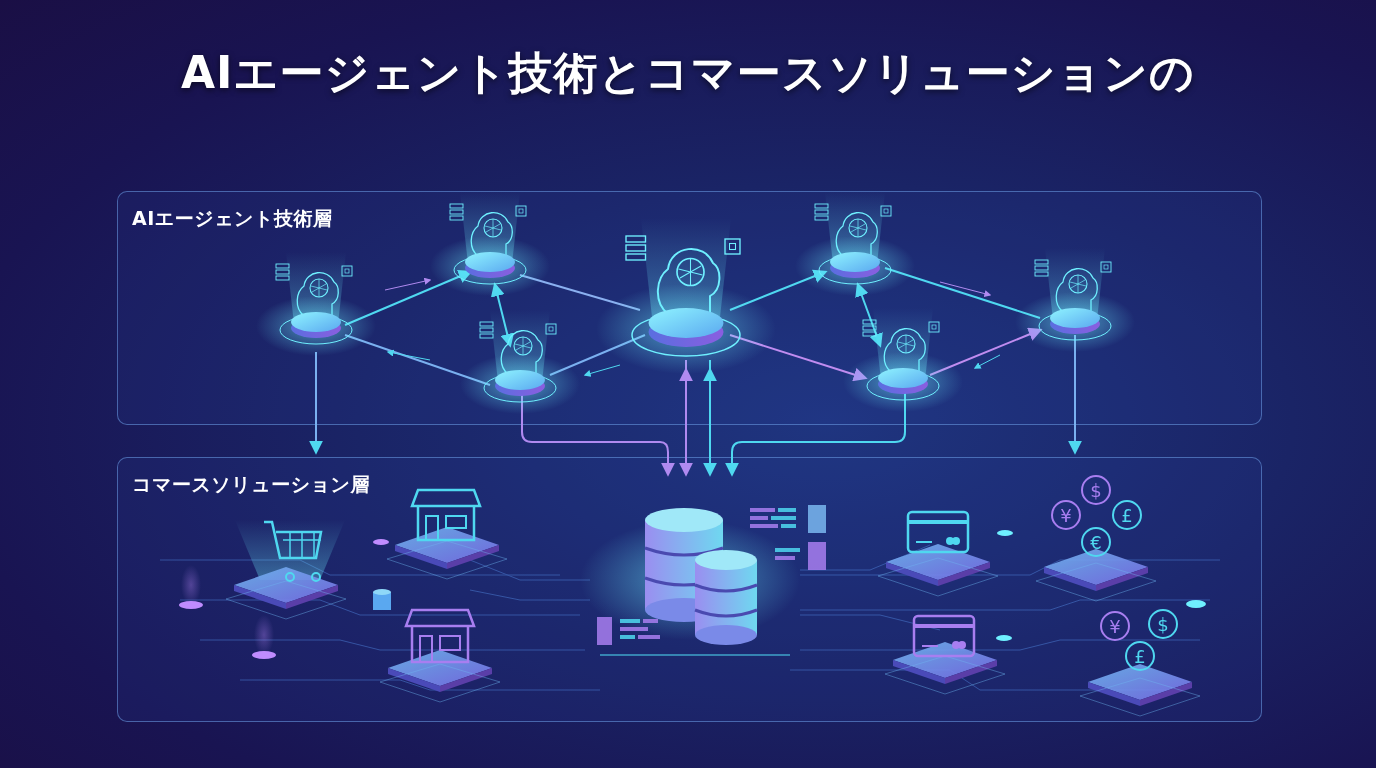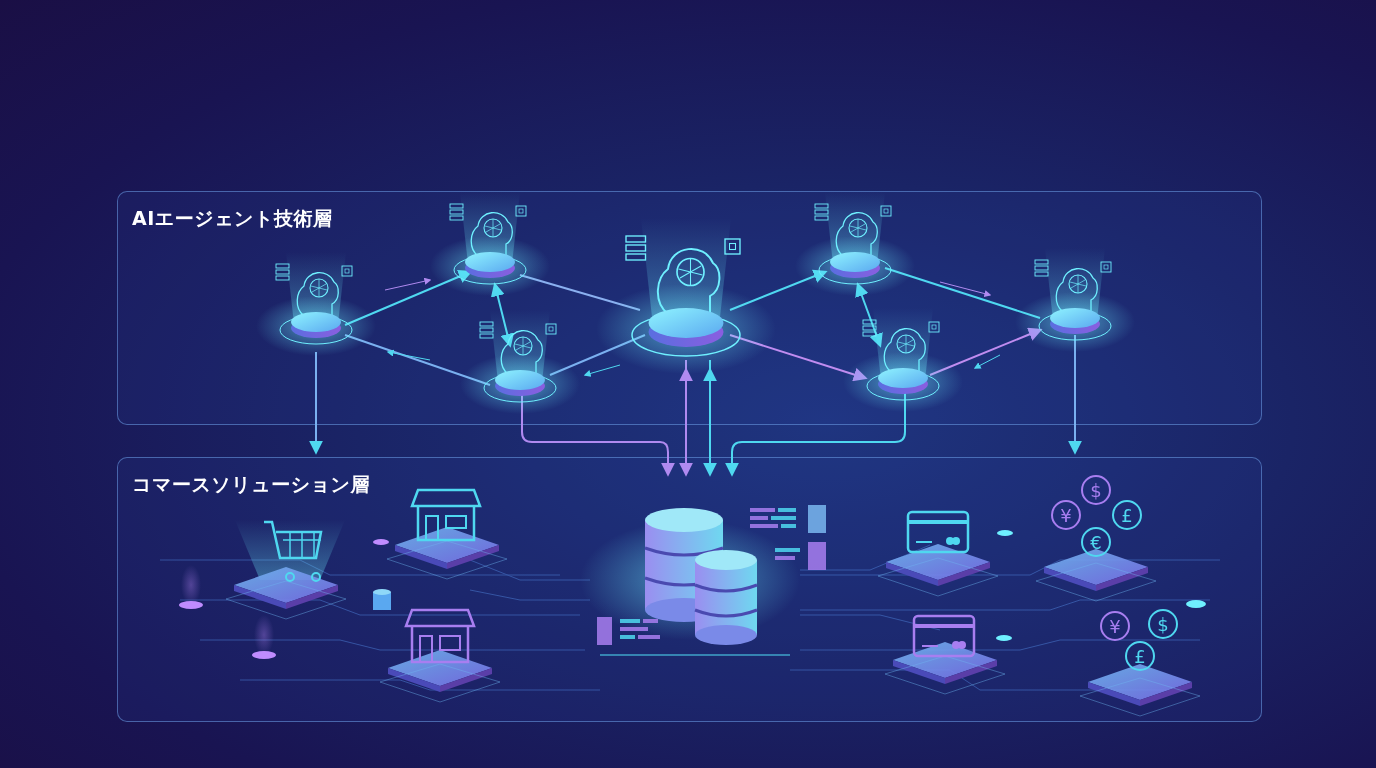--- a/index.html
+++ b/index.html
@@ -12,20 +12,21 @@
     border-radius:10px;background:rgba(40,60,150,.18);box-sizing:border-box;}
   .layer-top{top:191px;height:234px;}
   .layer-bottom{top:457px;height:265px;}
   .layer-label{position:absolute;left:14px;top:14px;font-size:19px;font-weight:bold;letter-spacing:.5px;}
   svg.scene{position:absolute;left:0;top:0;}
 </style>
 </head>
 <body>
 
 <div class="title">
+  <div>AIエージェント技術とコマースソリューションの</div>
 </div>
 
 <div class="layer layer-top">
   <div class="layer-label">AIエージェント技術層</div>
 </div>
 <div class="layer layer-bottom">
   <div class="layer-label">コマースソリューション層</div>
 </div>
 
 <svg class="scene" width="1376" height="768" viewBox="0 0 1376 768">

